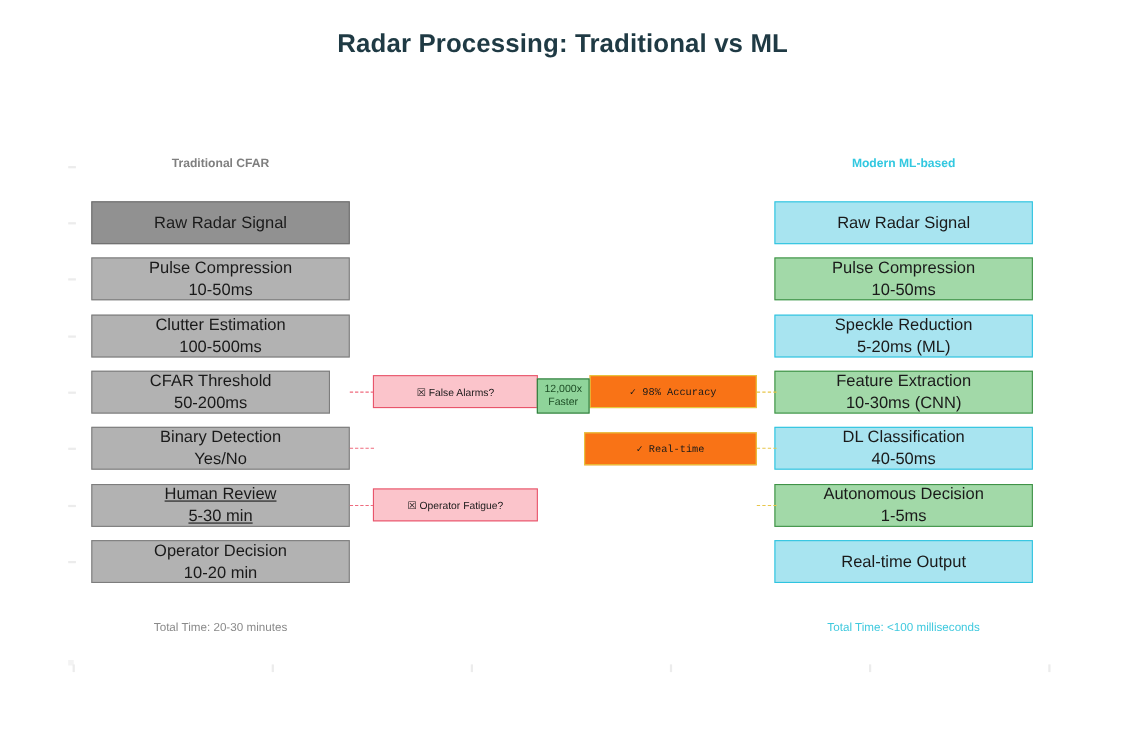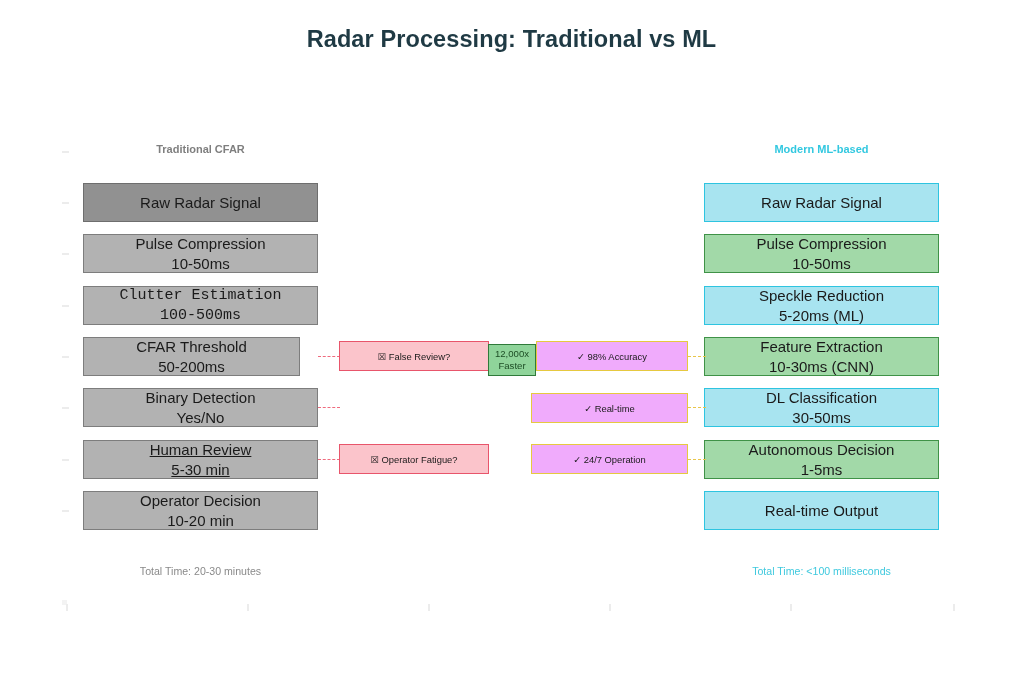--- a/index.html
+++ b/index.html
@@ -81,21 +81,21 @@
     align-items: center;
     justify-content: center;
     border-width: 1.6px;
     border-style: solid;
     font-size: 9.4px;
     color: #1a1a1a;
     text-align: center;
     white-space: nowrap;
   }
   .mbox.pink   { background: #fbc4cb; border-color: #e8556b; }
-  .mbox.yellow { background: #f0abfc; border-color: #e6c93f; }
+  .mbox.yellow { background: #f97316; border-color: #e6c93f; font-family: Liberation Mono, monospace; }
 
   
   .badge {
     position: absolute;
     box-sizing: border-box;
     display: flex;
     flex-direction: column;
     align-items: center;
     justify-content: center;
     background: #8fd49a;
@@ -178,21 +178,21 @@
   <div class="col-header right">Modern ML-based</div>
 
   <div class="pbox gray-dark" style="left:83px; top:183px; width:235px; height:39px;">
     <span class="l1">Raw Radar Signal</span>
 
   </div>
   <div class="pbox gray-light" style="left:83px; top:234px; width:235px; height:39px;">
     <span class="l1">Pulse Compression</span>
     <span class="l2">10-50ms</span>
   </div>
-  <div class="pbox gray-light" style="left:83px; top:286px; width:235px; height:39px;font-family:Liberation Mono, monospace;">
+  <div class="pbox gray-light" style="left:83px; top:286px; width:235px; height:39px;">
     <span class="l1">Clutter Estimation</span>
     <span class="l2">100-500ms</span>
   </div>
   <div class="pbox gray-light" style="left:83px; top:337px; width:217px; height:39px;">
     <span class="l1">CFAR Threshold</span>
     <span class="l2">50-200ms</span>
   </div>
   <div class="pbox gray-light" style="left:83px; top:388px; width:235px; height:39px;">
     <span class="l1">Binary Detection</span>
     <span class="l2">Yes/No</span>
@@ -217,48 +217,47 @@
   <div class="pbox blue" style="left:704px; top:286px; width:235px; height:39px;">
     <span class="l1">Speckle Reduction</span>
     <span class="l2">5-20ms (ML)</span>
   </div>
   <div class="pbox green" style="left:704px; top:337px; width:235px; height:39px;">
     <span class="l1">Feature Extraction</span>
     <span class="l2">10-30ms (CNN)</span>
   </div>
   <div class="pbox blue" style="left:704px; top:388px; width:235px; height:39px;">
     <span class="l1">DL Classification</span>
-    <span class="l2">30-50ms</span>
+    <span class="l2">40-50ms</span>
   </div>
   <div class="pbox green" style="left:704px; top:440px; width:235px; height:39px;">
     <span class="l1">Autonomous Decision</span>
     <span class="l2">1-5ms</span>
   </div>
   <div class="pbox blue" style="left:704px; top:491px; width:235px; height:39px;">
     <span class="l1">Real-time Output</span>
 
   </div>
 
   <div class="conn pink" style="left:318px; top:356px; width:22px;"></div>
   <div class="conn yellow" style="left:688px; top:356px; width:18px;"></div>
 
   <div class="conn pink" style="left:318px; top:407px; width:22px;"></div>
   <div class="conn yellow" style="left:688px; top:407px; width:18px;"></div>
 
   <div class="conn pink" style="left:318px; top:459px; width:22px;"></div>
   <div class="conn yellow" style="left:688px; top:459px; width:18px;"></div>
 
-  <div class="mbox pink" style="left:339px; top:341px; width:150px; height:30px;">☒ False Review?</div>
+  <div class="mbox pink" style="left:339px; top:341px; width:150px; height:30px;">☒ False Alarms?</div>
   <div class="mbox yellow" style="left:536px; top:341px; width:152px; height:30px;">✓ 98% Accuracy</div>
   <div class="badge" style="left:488px; top:344px; width:48px; height:32px;">
     <span>12,000x</span>
     <span>Faster</span>
   </div>
 
   <div class="mbox yellow" style="left:531px; top:393px; width:157px; height:30px;">✓ Real-time</div>
 
   <div class="mbox pink" style="left:339px; top:444px; width:150px; height:30px;">☒ Operator Fatigue?</div>
-  <div class="mbox yellow" style="left:531px; top:444px; width:157px; height:30px;">✓ 24/7 Operation</div>
 
   <div class="total left">Total Time: 20-30 minutes</div>
   <div class="total right">Total Time: &lt;100 milliseconds</div>
 
 </div>
 
 </body></html>

